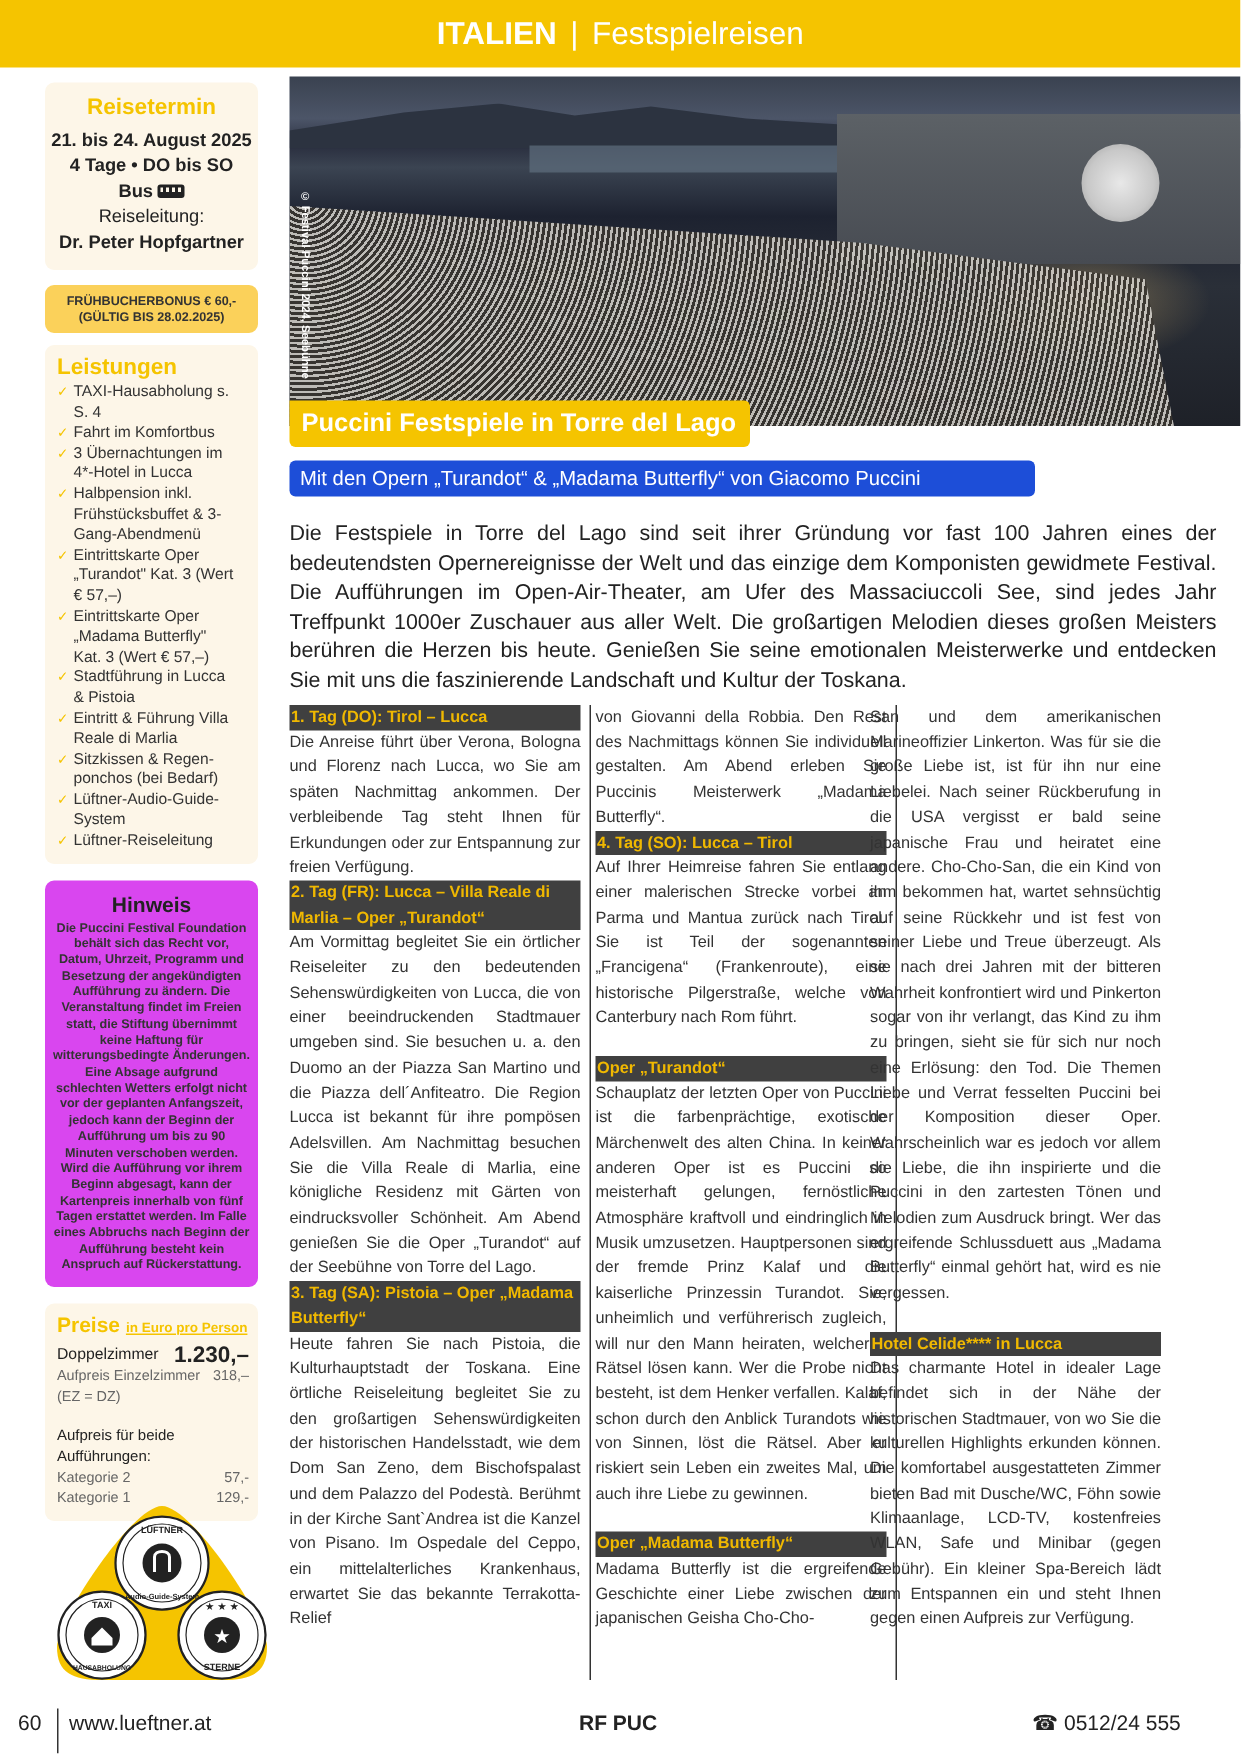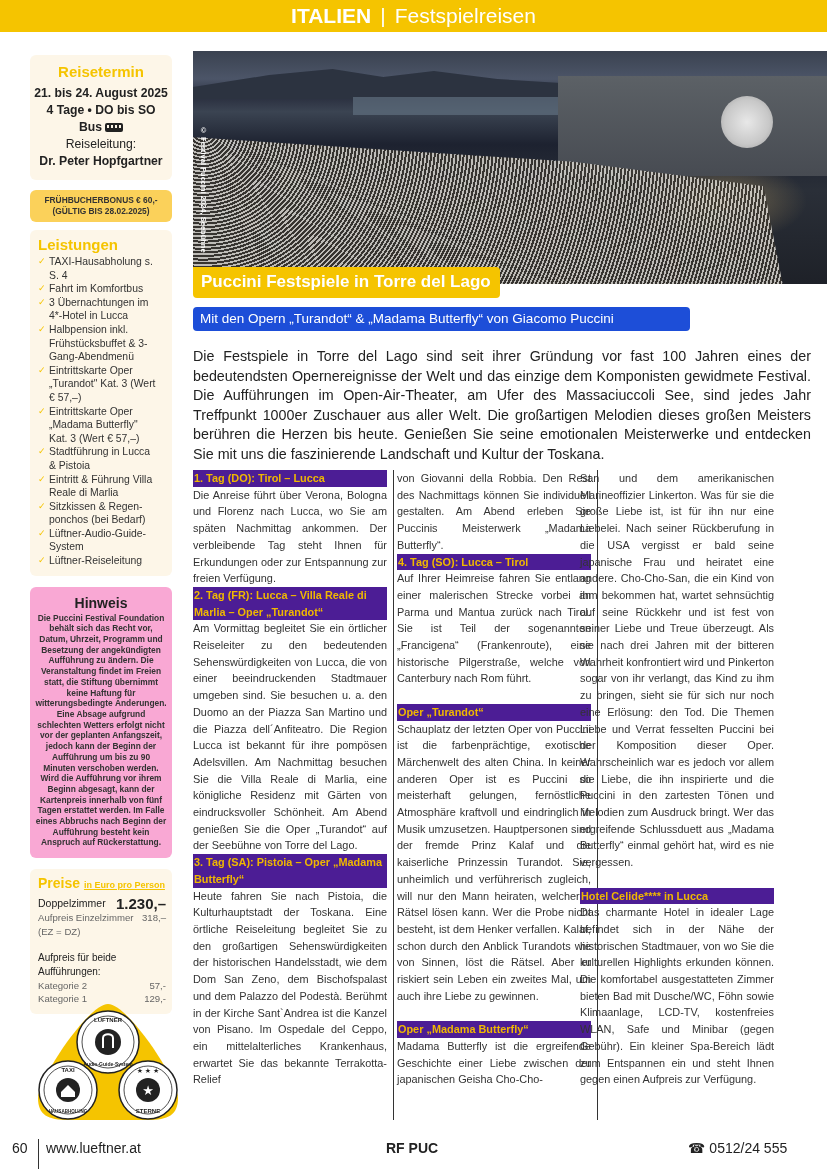--- a/index.html
+++ b/index.html
@@ -1,38 +1,38 @@
 <!DOCTYPE html>
 <html><head>
 <meta charset="utf-8">
 <style>
   * { box-sizing: border-box; margin: 0; padding: 0; }
   html, body { width: 827px; height: 1169px; background: #ffffff; overflow: hidden; }
   body { font-family: "Liberation Sans", "DejaVu Sans", sans-serif; color: #222; position: relative; }
 
-  .topbar { position: absolute; left: 0; top: 0; width: 827px; height: 32px; background: #f5c400; display: flex; align-items: center; justify-content: center; color: #fff; font-size: 21px; }
+  .topbar { position: absolute; left: 0; top: 0; width: 827px; height: 45px; background: #f5c400; display: flex; align-items: center; justify-content: center; color: #fff; font-size: 21px; }
   .topbar .country { font-weight: bold; }
   .topbar .sep { margin: 0 9px; font-weight: normal; }
   .topbar .cat { font-weight: normal; }
 
   .sidebar { position: absolute; left: 30px; top: 55px; width: 142px; }
   .box-cream { background: #fdf6e8; border-radius: 6px; }
   .termin { padding: 8px 4px 10px; text-align: center; }
   .termin h3 { color: #f5c400; font-size: 15px; font-weight: bold; margin-bottom: 5px; }
   .termin .line { font-size: 12.2px; line-height: 17px; font-weight: bold; color: #222; }
   .termin .line.normal { font-weight: normal; }
   .bus-icon { display: inline-block; width: 18px; height: 9px; background: #222; border-radius: 2px; vertical-align: middle; position: relative; margin-left: 3px; }
   .bus-icon::before { content: ""; position: absolute; left: 2px; top: 2px; width: 14px; height: 3px; background: repeating-linear-gradient(90deg,#fdf6e8 0 2px,#222 2px 4px); }
   .bonus { margin-top: 10px; background: #fbd15a; border-radius: 6px; padding: 5px 2px; text-align: center; font-size: 8.4px; font-weight: bold; line-height: 11px; color: #333; }
   .leistungen { margin-top: 8px; padding: 6px 16px 8px 8px; }
   .leistungen h3 { color: #f5c400; font-size: 15px; font-weight: bold; margin-bottom: 2px; }
   .leistungen ul { list-style: none; }
   .leistungen li { font-size: 10.4px; line-height: 13.6px; padding-left: 11px; position: relative; color: #333; }
   .leistungen li .check { position: absolute; left: 0; top: 0; color: #f5c400; font-size: 9px; }
-  .hinweis { margin-top: 11px; background: #f9a8d4; border-radius: 6px; padding: 8px 5px 10px; text-align: center; }
+  .hinweis { margin-top: 11px; background: #d946ef; border-radius: 6px; padding: 8px 5px 10px; text-align: center; }
   .hinweis h3 { font-size: 14px; font-weight: bold; color: #222; margin-bottom: 2px; }
   .hinweis p { font-size: 8.4px; line-height: 10.7px; font-weight: bold; color: #333; }
   .preise { margin-top: 11px; padding: 6px 6px 8px 8px; }
   .preise .head { color: #f5c400; font-weight: bold; font-size: 14px; margin-bottom: 6px; }
   .preise .head small { font-size: 9px; text-decoration: underline; }
   .prow { display: flex; justify-content: space-between; align-items: flex-start; font-size: 9.6px; line-height: 13.8px; color: #666; }
   .prow.main { color: #222; font-size: 10.5px; }
   .prow.main .v { font-size: 15px; font-weight: bold; }
   .pnote { font-size: 9.6px; color: #666; line-height: 13.8px; }
   .psub { font-size: 10px; color: #222; margin-top: 12px; line-height: 14px; }
@@ -56,21 +56,21 @@
 
   .intro { position: absolute; left: 193px; top: 347px; width: 618px; font-size: 14.3px; line-height: 19.5px; text-align: justify; color: #222; }
 
   .col { position: absolute; top: 470px; width: 194px; font-size: 10.9px; line-height: 16.7px; text-align: justify; color: #333; }
   .col.c1 { left: 193px; }
   .col.c2 { left: 397px; }
   .col.c3 { left: 580px; }
   .vline { position: absolute; top: 470px; width: 1px; height: 650px; background: #333; }
   .vline.l1 { left: 393px; }
   .vline.l2 { left: 597px; }
-  .hd { background: #4c1d95; color: #f0b800; font-weight: bold; padding-left: 1px; text-align: left; }
+  .hd { background: #404040; color: #f0b800; font-weight: bold; padding-left: 1px; text-align: left; }
   .gap { height: 16.7px; }
 
   .footer { position: absolute; left: 0; top: 1137px; width: 827px; height: 32px; font-size: 14px; color: #222; }
   .footer .pg { position: absolute; left: 12px; top: 3px; }
   .footer .bar { position: absolute; left: 38px; top: 2px; width: 1px; height: 30px; background: #333; }
   .footer .web { position: absolute; left: 46px; top: 3px; }
   .footer .code { position: absolute; left: 386px; top: 3px; font-weight: bold; }
   .footer .phone { position: absolute; left: 688px; top: 3px; }
 </style>
 </head>

